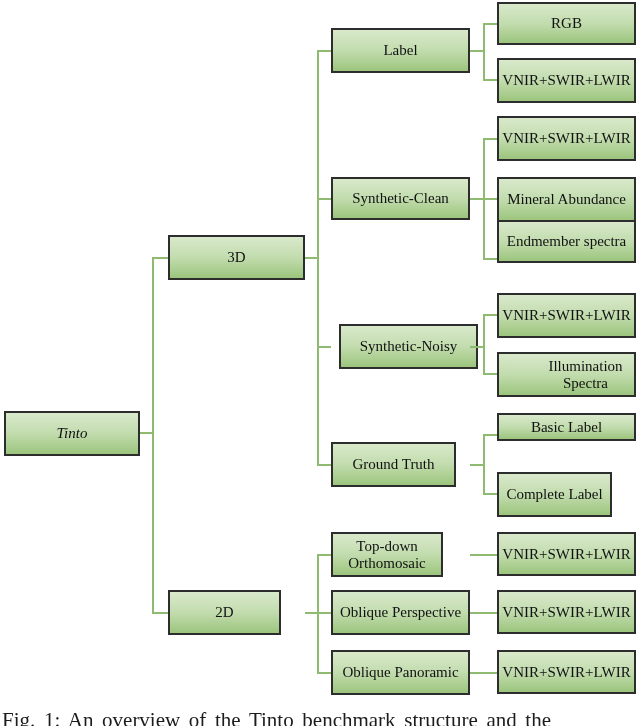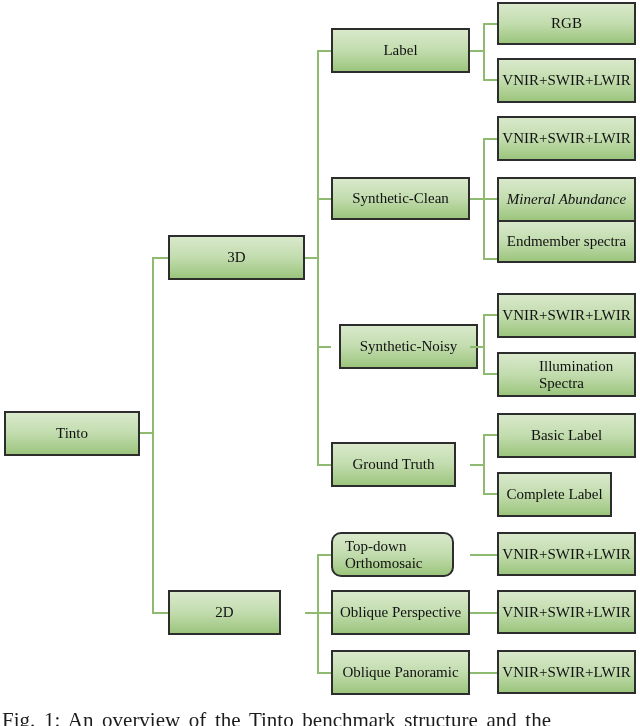--- a/index.html
+++ b/index.html
@@ -19,21 +19,21 @@
     position: absolute;
     box-sizing: border-box;
     border: 2px solid var(--box-border, #2d2d2d);
     background: linear-gradient(180deg,
       var(--fill-top, #d9e9cb) 0%,
       var(--fill-mid, #c2dcae) 50%,
       var(--fill-bottom, #9cc57d) 100%);
     display: flex;
     align-items: center;
     justify-content: center;
-    text-align: left;
+    text-align: center;
     font-size: 15px;
     line-height: 1.12;
     color: var(--label-color, #111111);
     padding: 1px 2px;
   }
   .node span {
     display: inline-block;
   }
   .node span.two-line {
     max-width: 95px;
@@ -51,21 +51,21 @@
     color: #1c1c1c;
     white-space: nowrap;
     word-spacing: 3.4px;
   }
 </style>
 </head>
 <body>
 
 <div class="page">
 
-  <div class="node" style="left:4px; top:411px; width:136px; height:45px;">
+  <div class="node" style="left:4px; top:411px; width:136px; height:45px;font-style:italic;">
     <span>Tinto</span>
   </div>
 
   <div class="node" style="left:168px; top:235px; width:137px; height:45px;">
     <span>3D</span>
   </div>
   <div class="node" style="left:168px; top:590px; width:113px; height:45px;">
     <span>2D</span>
   </div>
 
@@ -75,55 +75,55 @@
   <div class="node" style="left:331px; top:177px; width:139px; height:43px;">
     <span>Synthetic-Clean</span>
   </div>
   <div class="node" style="left:331px; top:324px; width:139px; height:45px;margin-left:8px;">
     <span>Synthetic-Noisy</span>
   </div>
   <div class="node" style="left:331px; top:442px; width:125px; height:45px;">
     <span>Ground Truth</span>
   </div>
 
-  <div class="node" style="left:331px; top:532px; width:123px; height:45px;border-radius:10px;">
+  <div class="node" style="left:331px; top:532px; width:112px; height:45px;">
     <span class="two-line">Top-down Orthomosaic</span>
   </div>
   <div class="node" style="left:331px; top:650px; width:139px; height:45px;">
     <span>Oblique Panoramic</span>
   </div>
   <div class="node" style="left:331px; top:590px; width:139px; height:45px;">
     <span>Oblique Perspective</span>
   </div>
 
   <div class="node" style="left:497px; top:2px; width:139px; height:43px;">
     <span>RGB</span>
   </div>
   <div class="node" style="left:497px; top:58px; width:139px; height:45px;">
     <span>VNIR+SWIR+LWIR</span>
   </div>
 
   <div class="node" style="left:497px; top:116px; width:139px; height:45px;">
     <span>VNIR+SWIR+LWIR</span>
   </div>
-  <div class="node" style="left:497px; top:177px; width:139px; height:45px;font-style:italic;">
+  <div class="node" style="left:497px; top:177px; width:139px; height:45px;">
     <span>Mineral Abundance</span>
   </div>
   <div class="node" style="left:497px; top:220px; width:139px; height:43px;">
     <span>Endmember spectra</span>
   </div>
 
   <div class="node" style="left:497px; top:293px; width:139px; height:45px;">
     <span>VNIR+SWIR+LWIR</span>
   </div>
   <div class="node" style="left:497px; top:352px; width:139px; height:45px;padding-left:40px;">
     <span>Illumination Spectra</span>
   </div>
 
-  <div class="node" style="left:497px; top:413px; width:139px; height:45px;">
+  <div class="node" style="left:497px; top:413px; width:139px; height:28px;">
     <span>Basic Label</span>
   </div>
   <div class="node" style="left:497px; top:472px; width:115px; height:45px;">
     <span>Complete Label</span>
   </div>
 
   <div class="node" style="left:497px; top:532px; width:139px; height:44px;">
     <span>VNIR+SWIR+LWIR</span>
   </div>
   <div class="node" style="left:497px; top:590px; width:139px; height:44px;">

